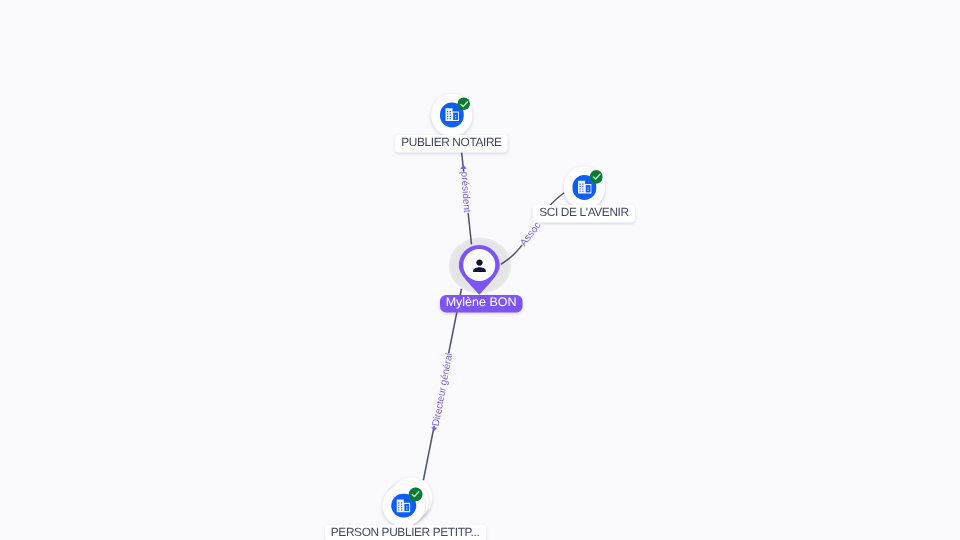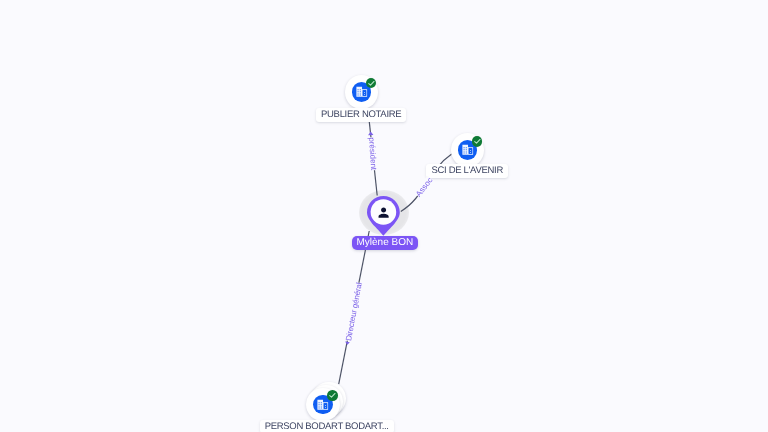--- a/index.html
+++ b/index.html
@@ -91,21 +91,21 @@
     <svg class="icon-svg" viewBox="0 0 24 24" style="left:-6.75px;top:-6.75px;width:13.5px;height:13.5px;">
       <path fill="#eef4fe" d="M12.5 7.5V3H2.5v18h19V7.5H12.5z M6.3 18.6H4.6v-1.5h1.7v1.5zm0-3.4H4.6v-1.5h1.7v1.5zm0-3.4H4.6v-1.5h1.7v1.5zm0-3.4H4.6V6.9h1.7v1.5zm3.9 10.2H8.5v-1.5h1.7v1.5zm0-3.4H8.5v-1.5h1.7v1.5zm0-3.4H8.5v-1.5h1.7v1.5zm0-3.4H8.5V6.9h1.7v1.5zM20 19.3h-6.3V9.2H20v10.1z"></path>
         <path fill="#0f5ef2" d="M13.7 9.2h6.3v10.1h-6.3z"></path>
         <path fill="#eef4fe" d="M17.6 12.4h-1.5v1.5h1.5v-1.5zm0 3.4h-1.5v1.5h1.5v-1.5z"></path>
     </svg>
     <div class="badge" style="left:4.3px;top:-14.2px;width:10.6px;height:10.6px;">
       <svg viewBox="0 0 24 24" width="10.6" height="10.6" style="position:absolute;left:0;top:0">
           <path fill="none" stroke="#b9e5c8" stroke-width="2.4" stroke-linecap="round" stroke-linejoin="round" d="M6.2 12.6 L10.2 16.3 L18.2 7.8"></path>
         </svg>
     </div>
-    <div class="nlabel" style="left:-63.3px;top:15.4px;">PERSON BODART BODART...</div>
+    <div class="nlabel" style="left:-63.3px;top:15.4px;">PERSON PUBLIER PETITP...</div>
   </div>
 
   <div class="node" style="left:383.7px;top:212.1px;">
     <svg viewBox="0 0 328 398" style="position:absolute;left:-16.4px;top:-16px;width:32.8px;height:39.8px;">
       <path d="M164 0 C 73.5 0 0 73.5 0 164 C 0 212 40 262 82 308 C 124 354 164 398 164 398 C 164 398 204 354 246 308 C 288 262 328 212 328 164 C 328 73.5 254.5 0 164 0 Z" fill="#7c55f5"></path>
       <circle cx="164" cy="160" r="128" fill="#fdfdff"></circle>
     </svg>
     <svg class="icon-svg" viewBox="0 0 24 24" style="left:-7.6px;top:-7.3px;width:15.2px;height:15.2px;">
       <path fill="#0d1232" d="M12 12c2.21 0 4-1.79 4-4s-1.79-4-4-4-4 1.79-4 4 1.79 4 4 4zm0 2c-2.67 0-8 1.34-8 4v2h16v-2c0-2.66-5.33-4-8-4z"></path>
     </svg>

